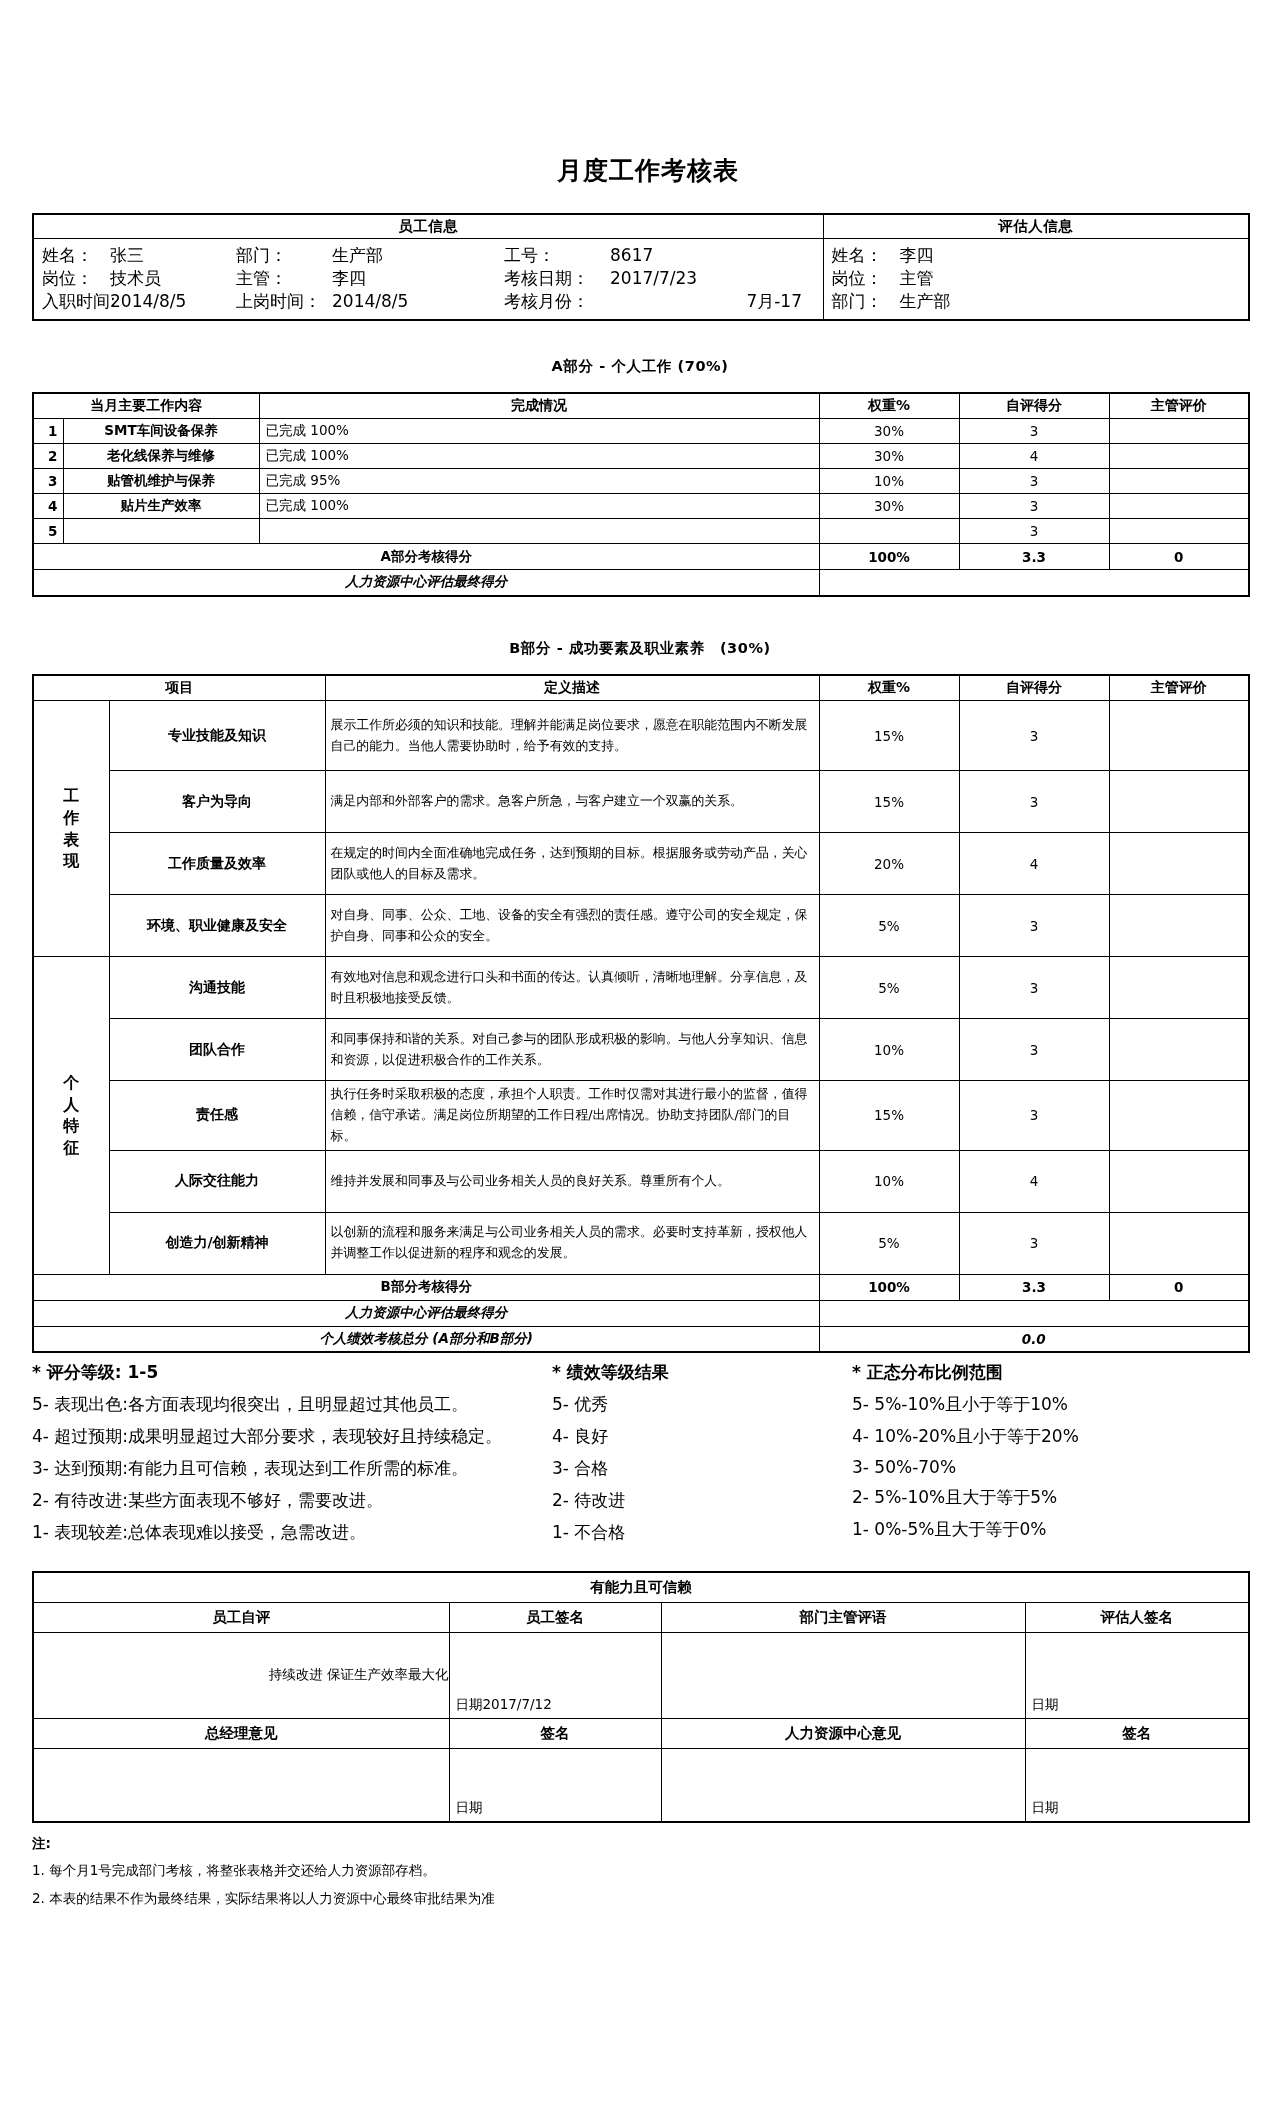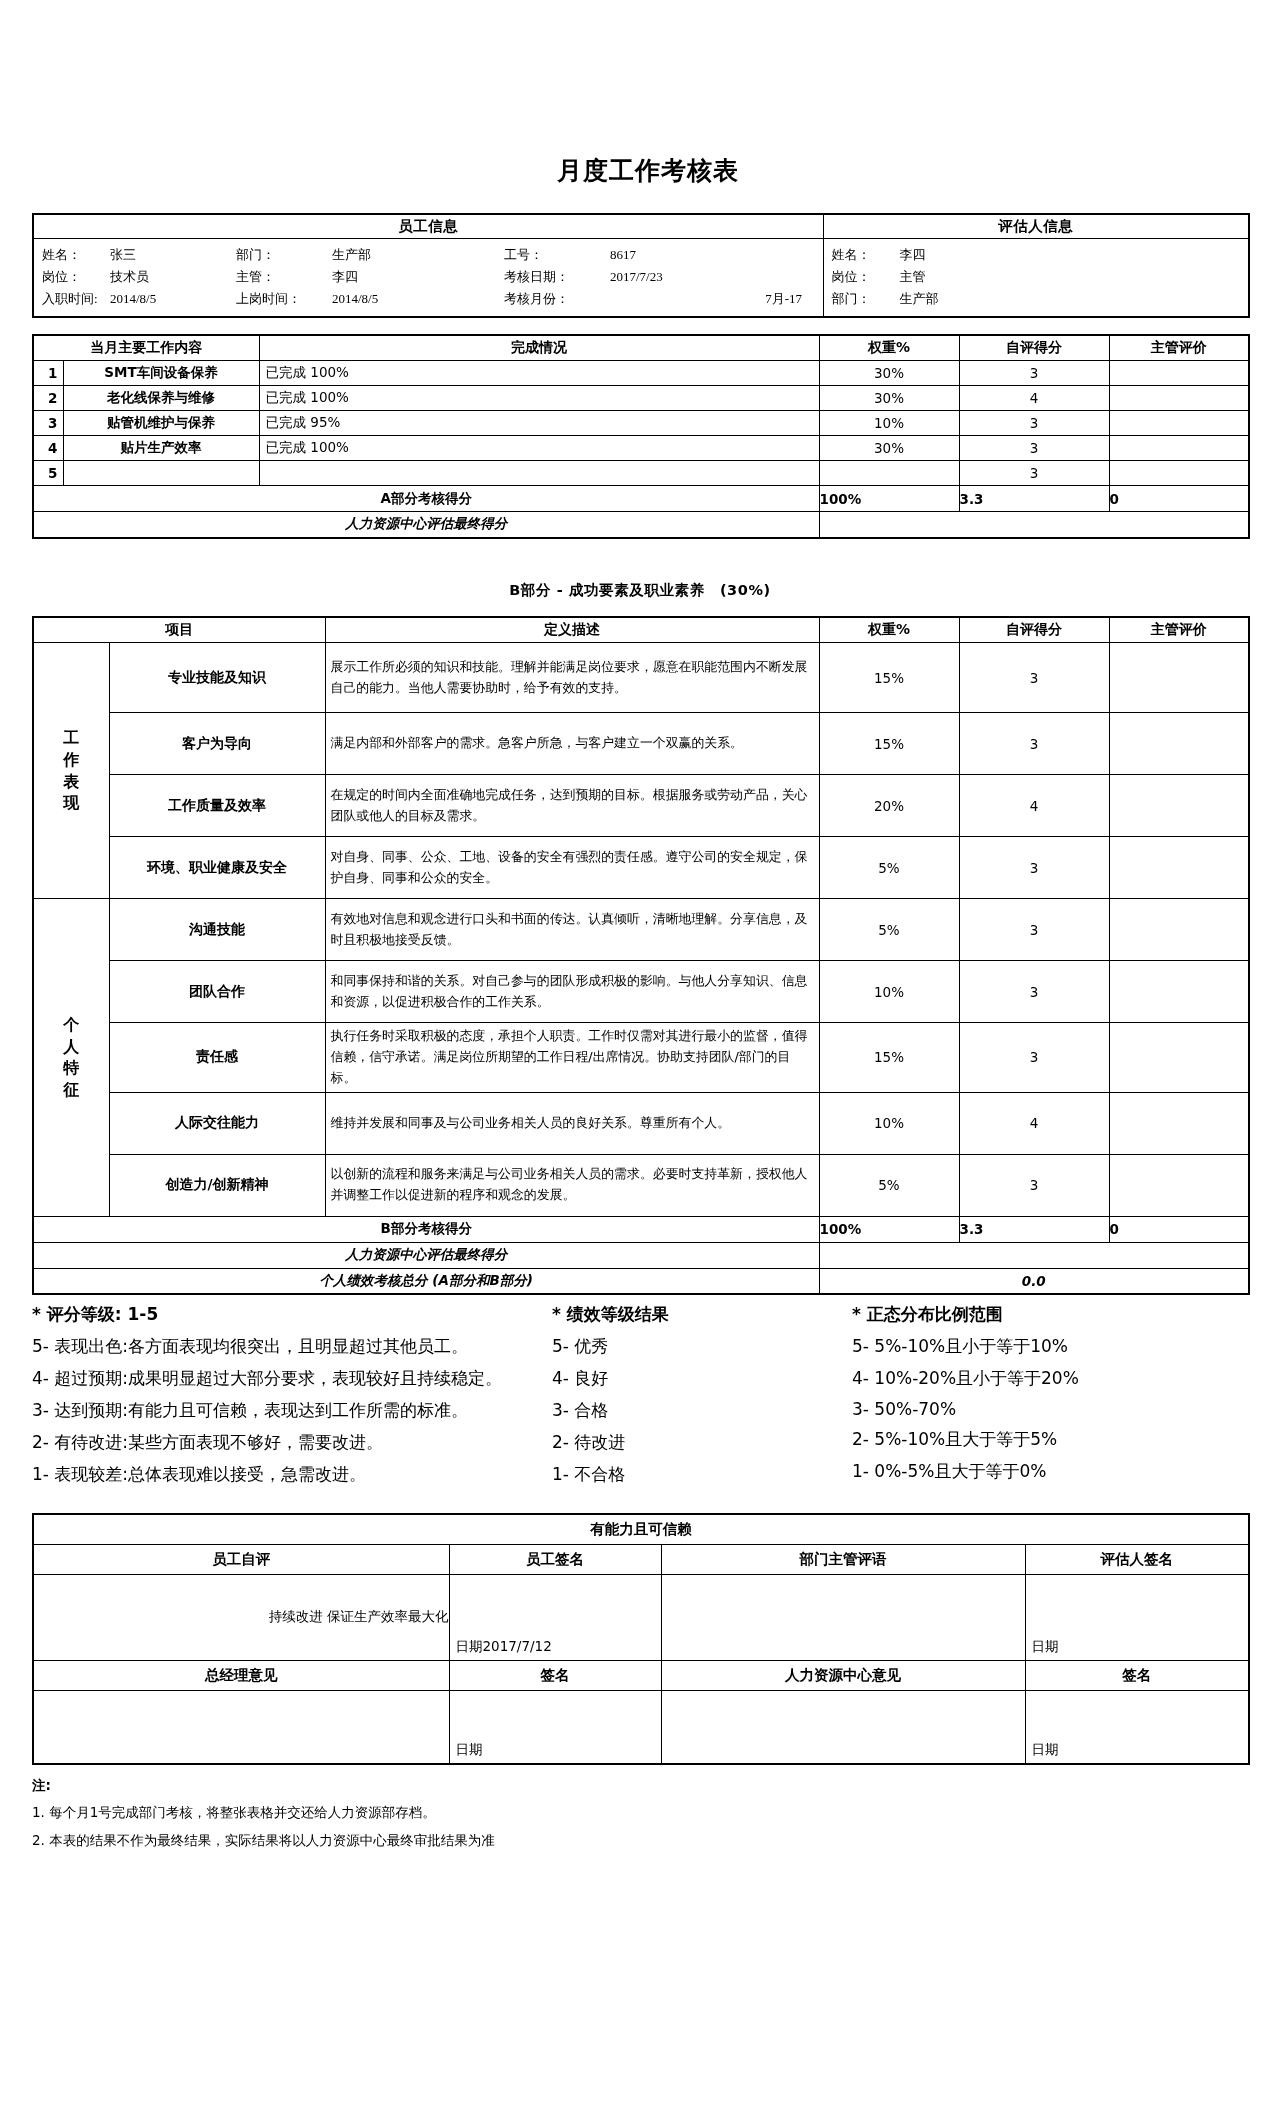--- a/index.html
+++ b/index.html
@@ -36,21 +36,21 @@
   table.info td { border: 1px solid #000; }
   .info-head {
     text-align: center;
     font-weight: bold;
     font-size: 14.5px;
     height: 24px;
     letter-spacing: .5px;
   }
   .info-body-cell { padding: 5px 0 6px 0; }
   .kv-grid { width: 100%; border-collapse: collapse; table-layout: fixed; }
-  .kv-grid td { border: 0 !important; font-size: 13px; height: 22px; white-space: nowrap; font-family: Liberation Serif, serif; }
+  .kv-grid td { border: 0 !important; font-size: 17px; height: 22px; white-space: nowrap; }
   .kv-label { padding-left: 8px; }
   .kv-val { padding-left: 4px; margin-left: 28px; }
   .kv-val.right { text-align: right; padding-right: 22px; }
 
   
   .section-title {
     text-align: center;
     font-weight: bold;
     font-size: 14.5px;
     letter-spacing: .6px;
@@ -61,21 +61,21 @@
   
   .tbl-wrap { margin: 16px 32px 0 32px; }
   table.grid { width: 1216px; border: 2px solid #000; font-size: 13.5px; }
   table.grid td { border: 1px solid #000; }
 
   .colhdr { text-align: center; font-weight: bold; height: 26px; font-size: 14px; }
   .rownum { text-align: right; padding-right: 5px; font-weight: bold; }
   .task-name { text-align: center; font-weight: bold; }
   .status-cell { padding-left: 6px; text-align: left; }
   .num-c { text-align: center; }
-  .sumrow td { height: 26px; font-weight: bold; text-align: left; }
+  .sumrow td { height: 26px; font-weight: bold; text-align: center; }
   .sumrow .lbl { text-align: center; }
   .hr-row td { height: 26px; font-weight: bold; font-style: italic; text-align: center; }
 
   .a-row td { height: 25px; }
 
   
   table.gridb { width: 1216px; border: 2px solid #000; font-size: 13.5px; }
   table.gridb td { border: 1px solid #000; }
   .catcell {
     text-align: center;
@@ -204,20 +204,21 @@
               <td class="kv-val">生产部</td>
             </tr>
           </tbody>
               </table>
         </td>
       </tr>
     </tbody>
       </table>
   </div>
 
+  <div class="section-title sec-a-title">A部分 -  个人工作   (70%)</div>
 
   <div class="tbl-wrap">
     <table class="grid">
       <colgroup>
         <col style="width:30px">
           <col style="width:196px">
           <col style="width:560px">
         <col style="width:140px">
           <col style="width:150px">
           <col style="width:140px">

